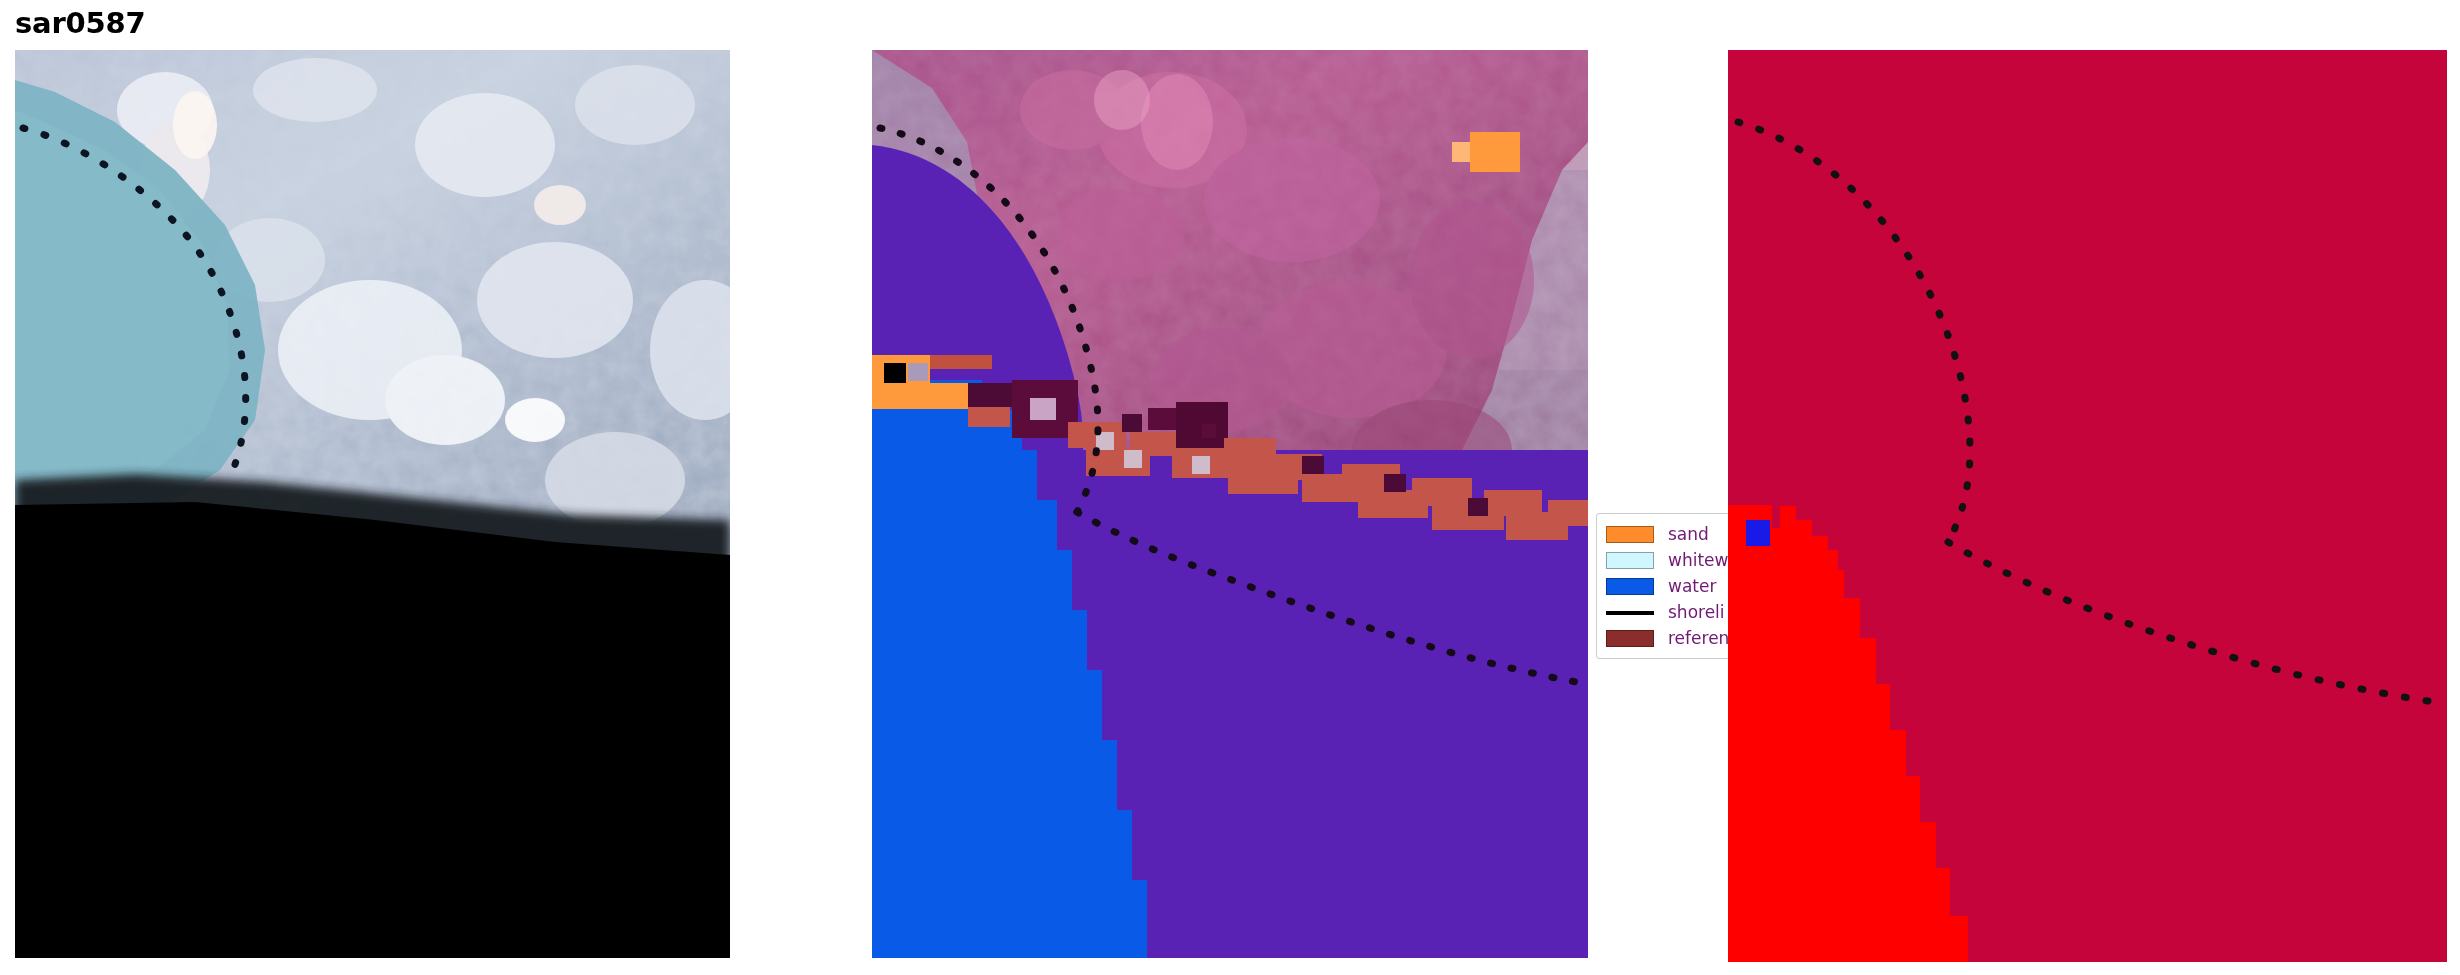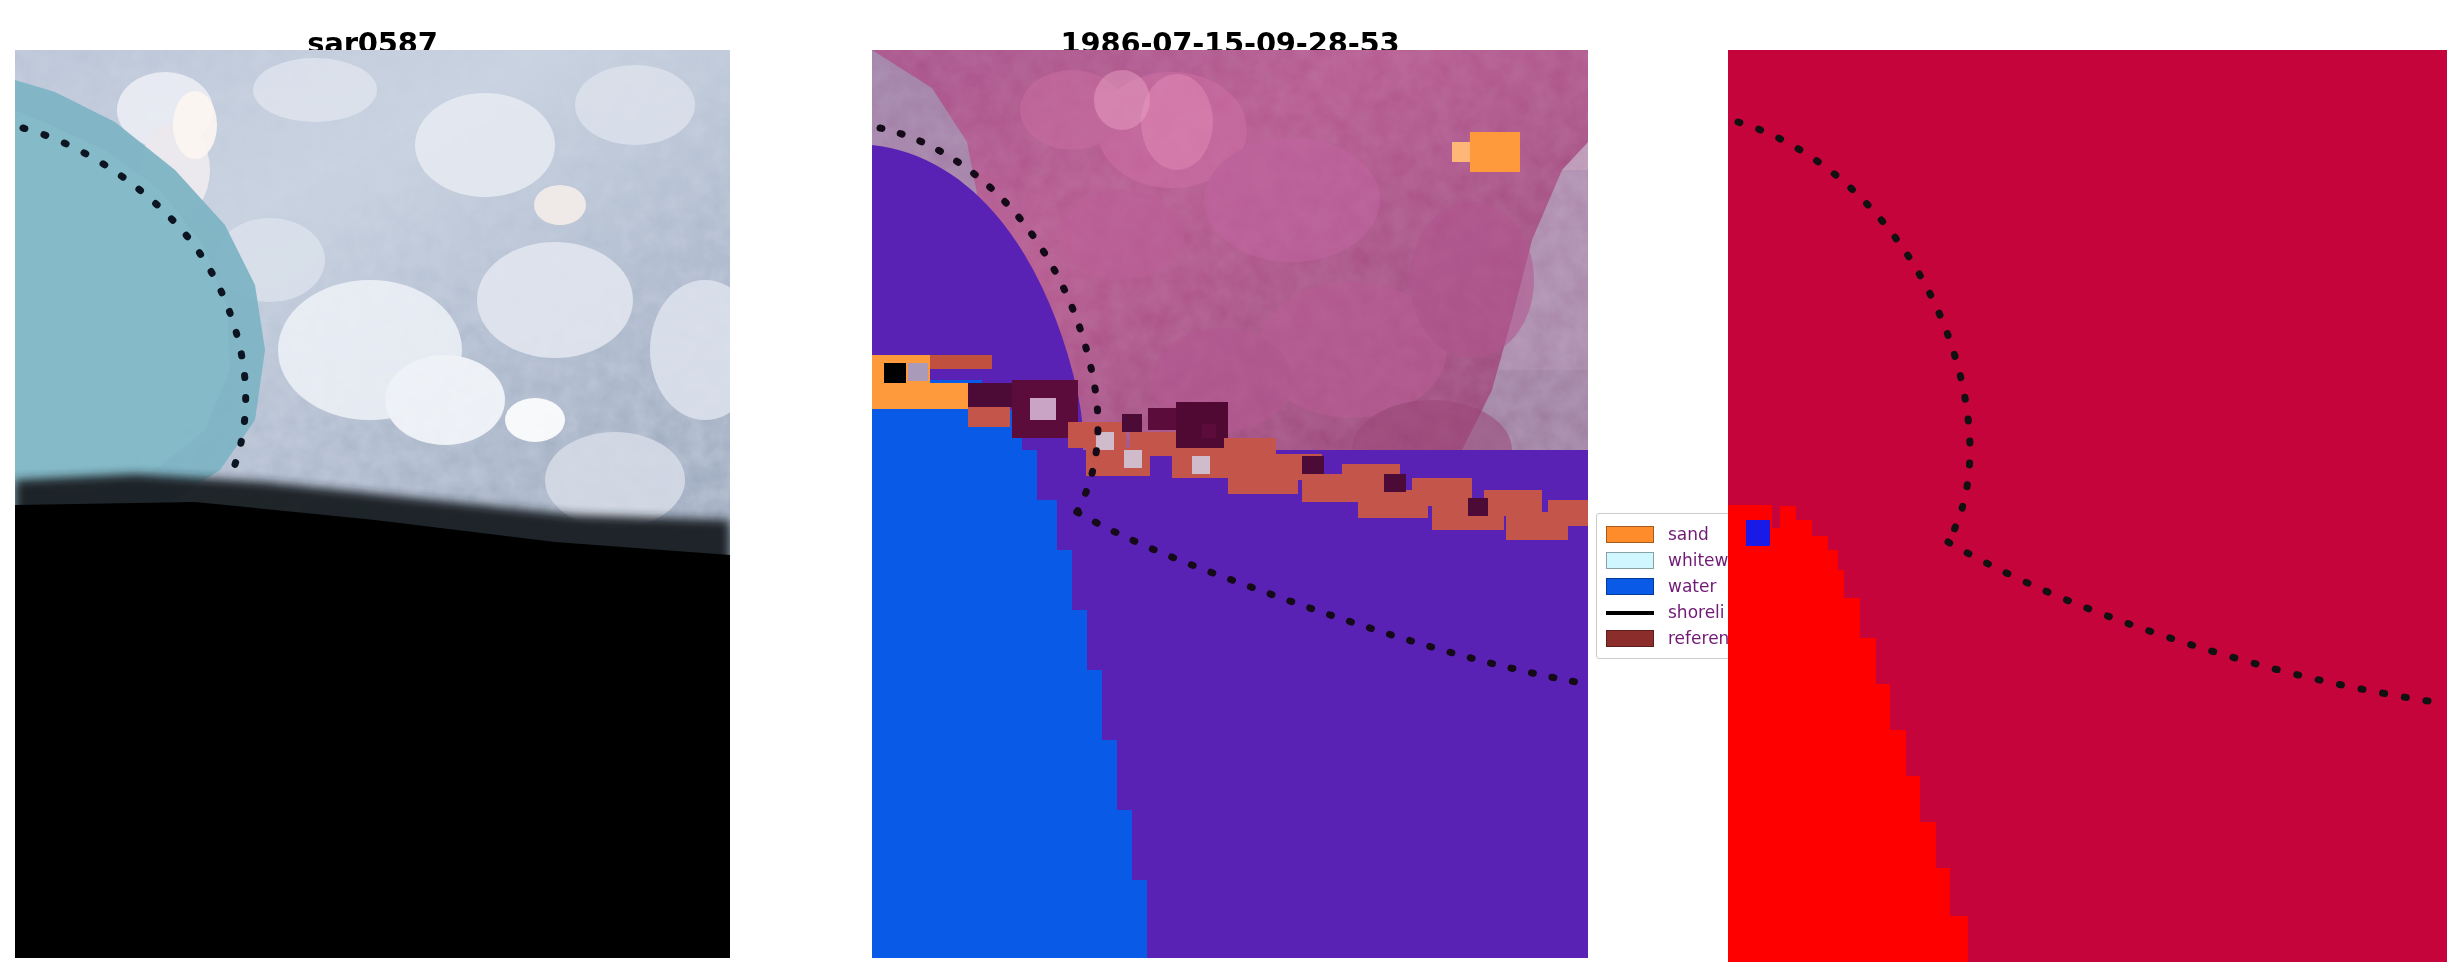--- a/index.html
+++ b/index.html
@@ -32,27 +32,25 @@
   }
   #panel-sar      { left: 15px;   top: 50px; width: 715px;  height: 908px; }
   #panel-rgb      { left: 872px;  top: 50px; width: 716px;  height: 908px; }
   #panel-class    { left: 1728px; top: 50px; width: 719px;  height: 912px; }
 
   .panel-title {
     position: absolute;
     top: 4px;
     height: 38px;
     line-height: 38px;
-    text-align: center;
     font-size: 29px;
     font-weight: bold;
     color: #000000;
     letter-spacing: -0.2px;
     white-space: nowrap;
-    margin-top: 20px;
   }
   #title-sar   { left: 15px;   width: 715px; }
   #title-rgb   { left: 872px;  width: 716px; }
   #title-class { left: 1728px; width: 719px; }
 
   .raster {
     position: absolute;
     left: 0; top: 0;
     width: 100%;
     height: 100%;
@@ -107,21 +105,20 @@
 
   
   #panel-class { z-index: 60; }
 </style>
 </head>
 <body>
 
 <div class="figure">
 
   <div class="panel-title" id="title-sar">sar0587</div>
-  <div class="panel-title" id="title-rgb">1986-07-15-09-28-53</div>
 
   <div class="panel" id="panel-sar">
     <svg class="raster" viewBox="0 0 715 908" preserveAspectRatio="none">
       <defs>
         <linearGradient id="cloudg" x1="0" y1="0" x2="0.7" y2="1">
           <stop offset="0" stop-color="#b9c3d6"></stop>
           <stop offset="0.35" stop-color="#c8d2e0"></stop>
           <stop offset="0.7" stop-color="#aab6ca"></stop>
           <stop offset="1" stop-color="#9aa7bc"></stop>
         </linearGradient>

